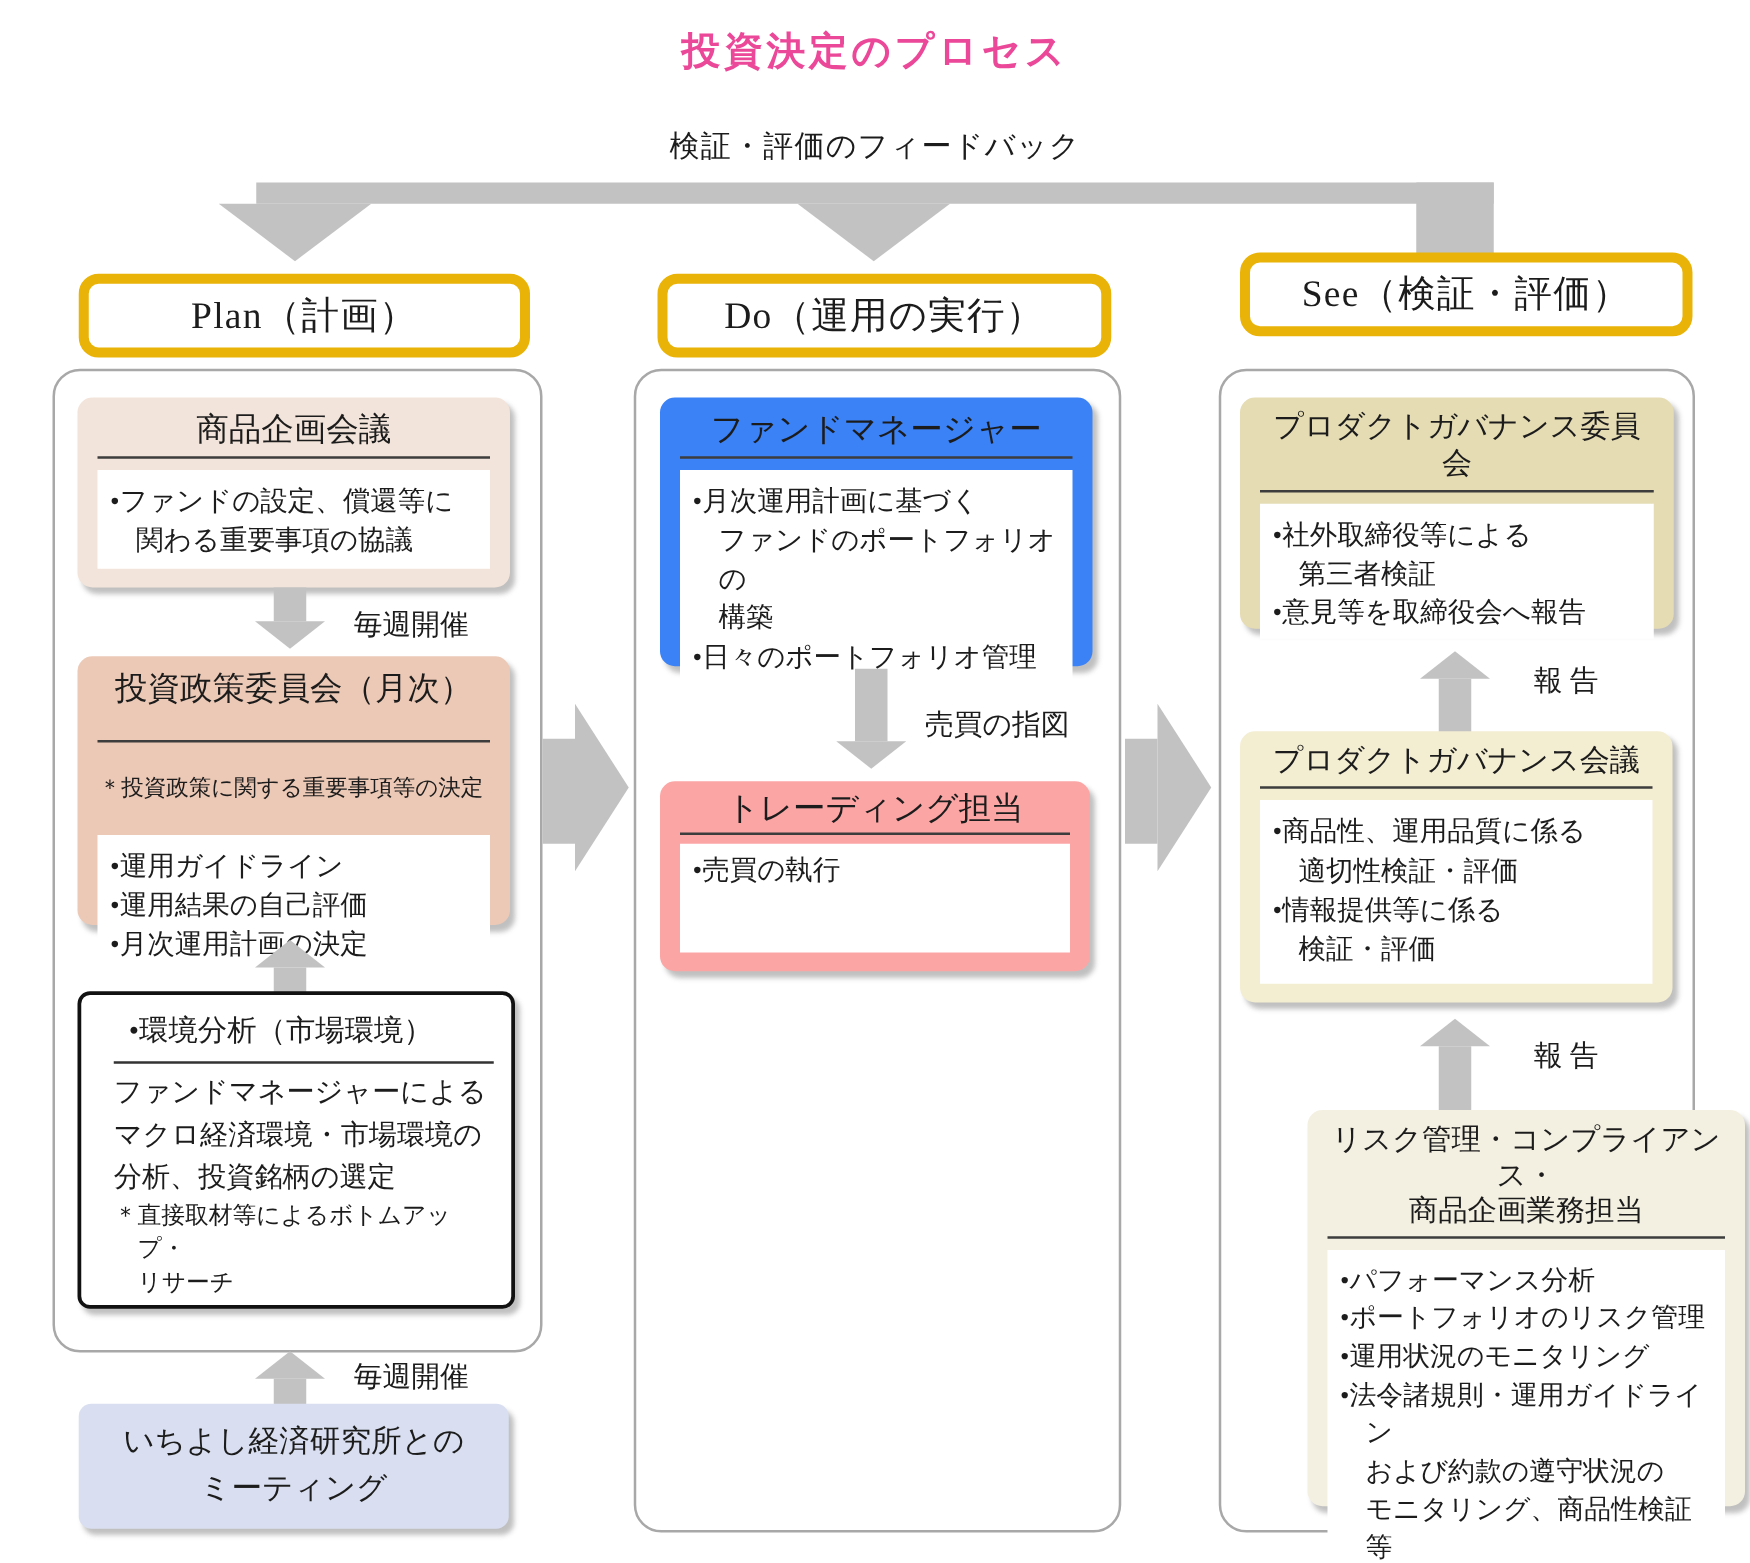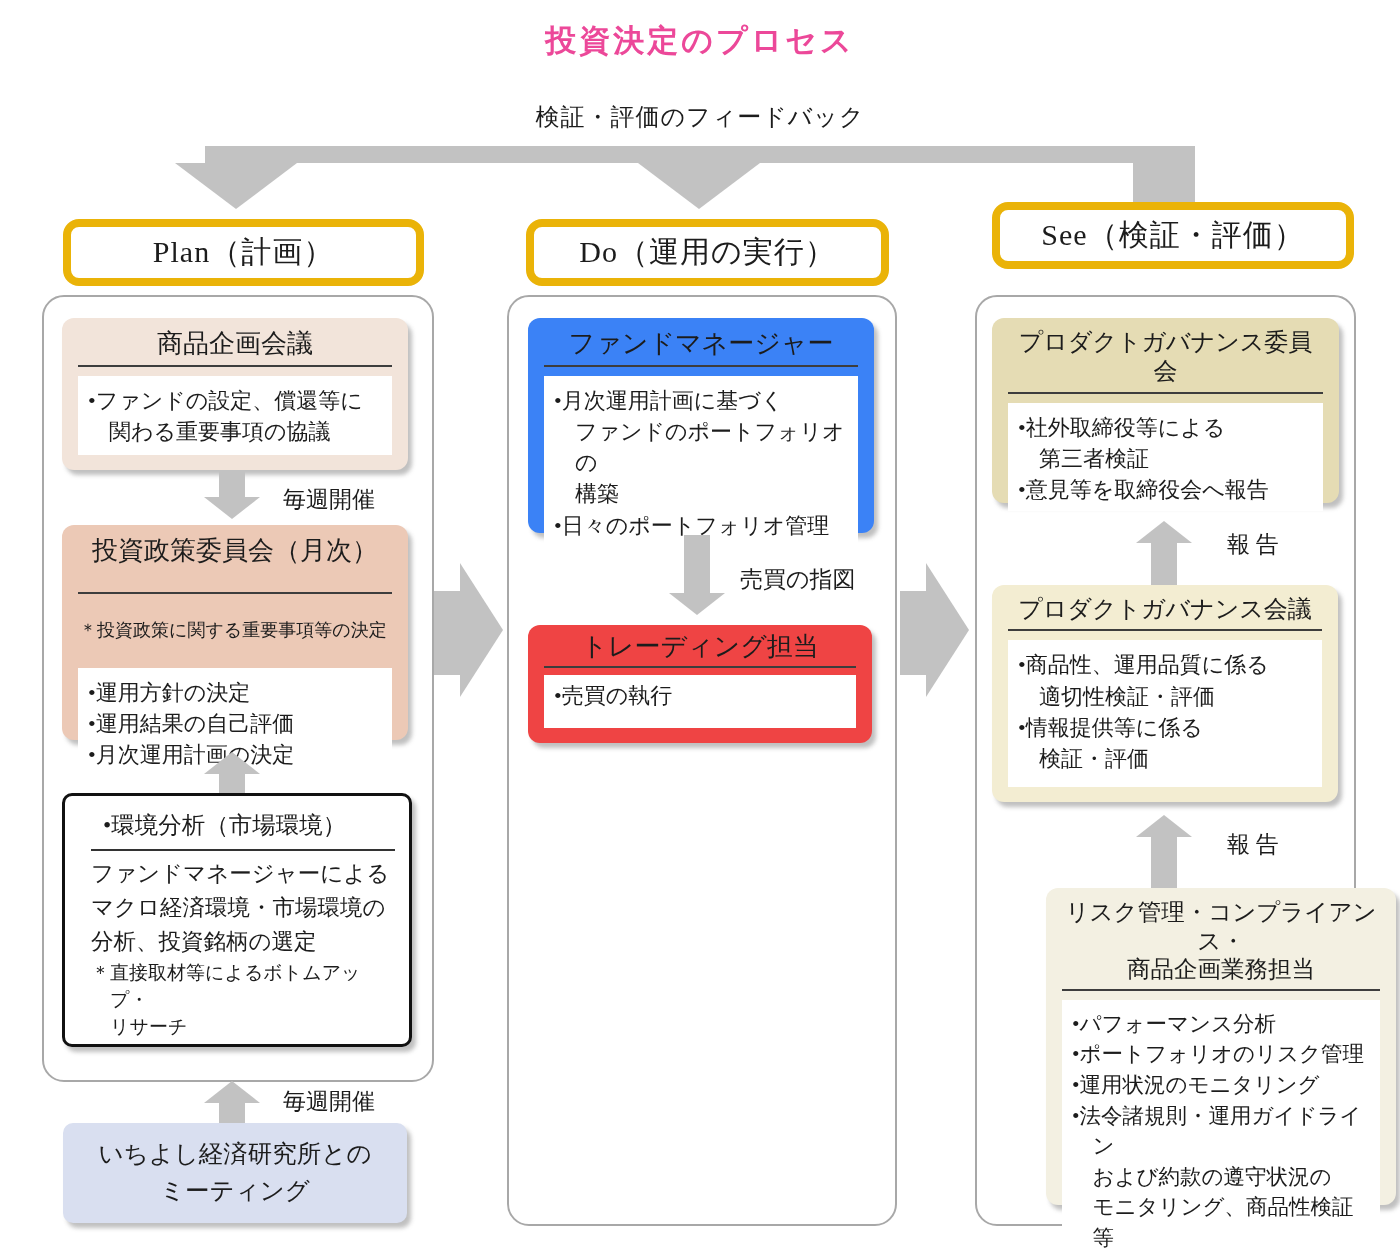--- a/index.html
+++ b/index.html
@@ -121,21 +121,21 @@
 
   <div class="abs gray" style="left:219px; top:470px; width:26px; height:27px;"></div>
   <div class="abs head-down" style="left:204px; top:497px;"></div>
   <div class="abs arrow-label" style="left:283px; top:484px;">毎週開催</div>
 
   <div class="abs cbox" style="left:62px; top:525px; width:346px; height:215px; background:#ecc9b6;gap:20px;">
     <div class="bt">投資政策委員会（月次）</div>
     <div class="rule"></div>
     <div class="note">＊投資政策に関する重要事項等の決定</div>
     <div class="cw" style="margin-top:6px;">
-      <div class="bullet">•運用方針の決定</div>
+      <div class="bullet">•運用ガイドライン</div>
       <div class="bullet">•運用結果の自己評価</div>
       <div class="bullet">•月次運用計画の決定</div>
     </div>
   </div>
 
   <div class="abs head-up" style="left:204px; top:752px;"></div>
   <div class="abs gray" style="left:219px; top:774px; width:26px; height:20px;"></div>
 
   <div class="abs wbox" style="left:62px; top:793px; width:350px; height:254px;">
     <div class="wb-bullets">
@@ -164,21 +164,21 @@
 ファンドのポートフォリオの
 構築</div>
       <div class="bullet">•日々のポートフォリオ管理</div>
     </div>
   </div>
 
   <div class="abs gray" style="left:684px; top:535px; width:26px; height:58px;"></div>
   <div class="abs head-down" style="left:669px; top:593px;"></div>
   <div class="abs arrow-label" style="left:740px; top:564px;">売買の指図</div>
 
-  <div class="abs cbox" style="left:528px; top:625px; width:344px; height:118px; background:#ef4444; padding-top:2px;">
+  <div class="abs cbox" style="left:528px; top:625px; width:344px; height:152px; background:#fca5a5; padding-top:2px;">
     <div class="bt" style="padding:4px 0 3px 0;">トレーディング担当</div>
     <div class="rule"></div>
     <div class="cw" style="margin-top:7px; padding-top:5px;">
       <div class="bullet">•売買の執行</div>
     </div>
   </div>
 
   <div class="abs cbox" style="left:992px; top:318px; width:347px; height:185px; background:#e5dcb4;">
     <div class="bt t-smaller">プロダクトガバナンス委員会</div>
     <div class="rule"></div>

